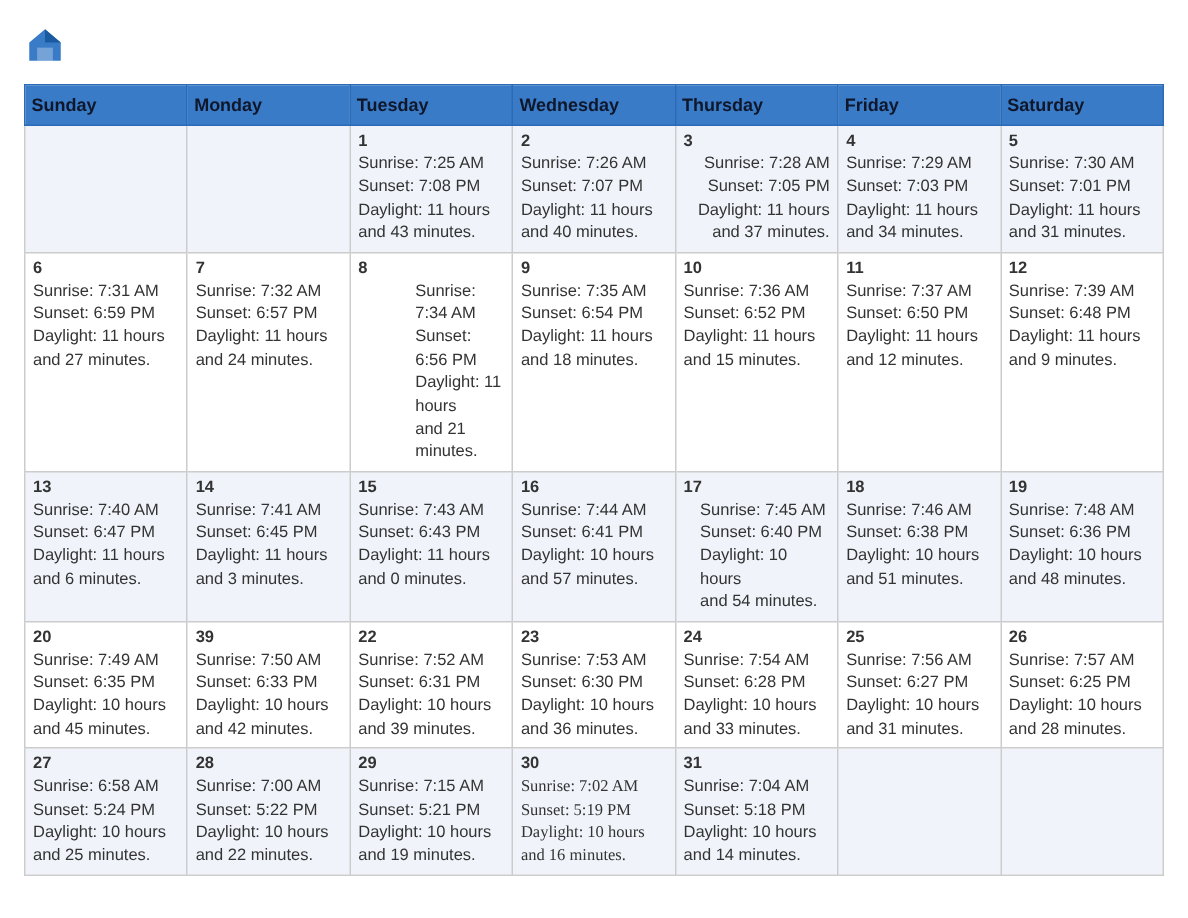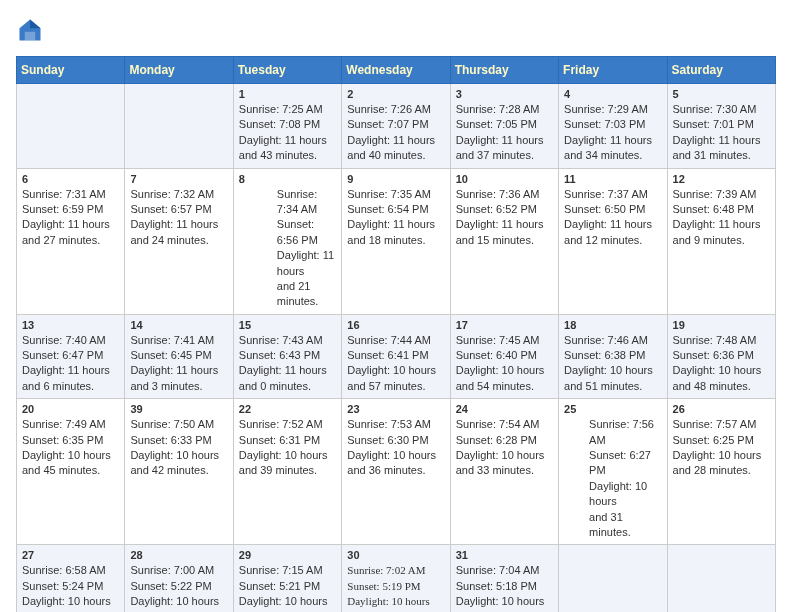--- a/index.html
+++ b/index.html
@@ -42,21 +42,21 @@
       font-size: 14px;
       color: #555;
     }
     table {
       width: 100%;
       border-collapse: collapse;
       table-layout: fixed;
     }
     thead th {
       background-color: #3a7bc8;
-      color: #fef9c3;
+      color: #0f172a;
       font-size: 12px;
       font-weight: bold;
       padding: 6px 4px;
       text-align: left;
       border: 1px solid #2a6ab7;
     }
     tbody td {
       border: 1px solid #ccc;
       vertical-align: top;
       padding: 4px 5px;
@@ -127,21 +127,21 @@
         </td>
         <td>
           <div class="day-num">2</div>
           <div class="day-info" style="white-space: pre-line;">Sunrise: 7:26 AM
 Sunset: 7:07 PM
 Daylight: 11 hours
 and 40 minutes.</div>
         </td>
         <td>
           <div class="day-num">3</div>
-          <div class="day-info" style="white-space: pre-line;">Sunrise: 7:28 AM
+          <div class="day-info" style="white-space: pre-line; text-align: right;">Sunrise: 7:28 AM
 Sunset: 7:05 PM
 Daylight: 11 hours
 and 37 minutes.</div>
         </td>
         <td>
           <div class="day-num">4</div>
           <div class="day-info" style="white-space: pre-line;">Sunrise: 7:29 AM
 Sunset: 7:03 PM
 Daylight: 11 hours
 and 34 minutes.</div>
@@ -229,21 +229,21 @@
         </td>
         <td>
           <div class="day-num">16</div>
           <div class="day-info" style="white-space: pre-line;">Sunrise: 7:44 AM
 Sunset: 6:41 PM
 Daylight: 10 hours
 and 57 minutes.</div>
         </td>
         <td>
           <div class="day-num">17</div>
-          <div class="day-info" style="white-space: pre-line;">Sunrise: 7:45 AM
+          <div class="day-info" style="white-space: pre-line; margin-left: 11px;">Sunrise: 7:45 AM
 Sunset: 6:40 PM
 Daylight: 10 hours
 and 54 minutes.</div>
         </td>
         <td>
           <div class="day-num">18</div>
           <div class="day-info" style="white-space: pre-line;">Sunrise: 7:46 AM
 Sunset: 6:38 PM
 Daylight: 10 hours
 and 51 minutes.</div>
@@ -287,21 +287,21 @@
         </td>
         <td>
           <div class="day-num">24</div>
           <div class="day-info" style="white-space: pre-line;">Sunrise: 7:54 AM
 Sunset: 6:28 PM
 Daylight: 10 hours
 and 33 minutes.</div>
         </td>
         <td>
           <div class="day-num">25</div>
-          <div class="day-info" style="white-space: pre-line; margin-left: 25px;">Sunrise: 7:56 AM
+          <div class="day-info" style="white-space: pre-line;">Sunrise: 7:56 AM
 Sunset: 6:27 PM
 Daylight: 10 hours
 and 31 minutes.</div>
         </td>
         <td>
           <div class="day-num">26</div>
           <div class="day-info" style="white-space: pre-line;">Sunrise: 7:57 AM
 Sunset: 6:25 PM
 Daylight: 10 hours
 and 28 minutes.</div>

